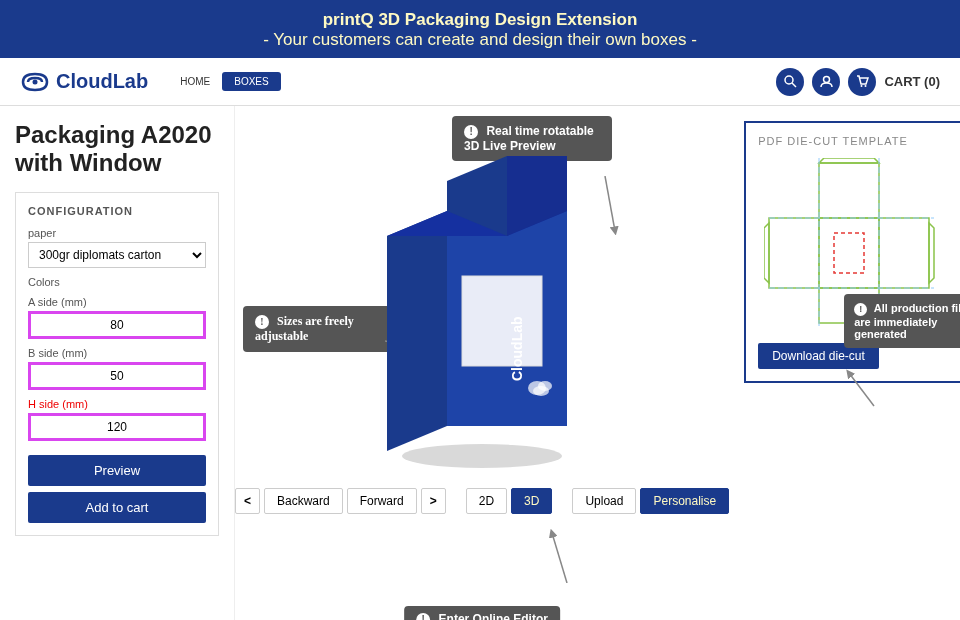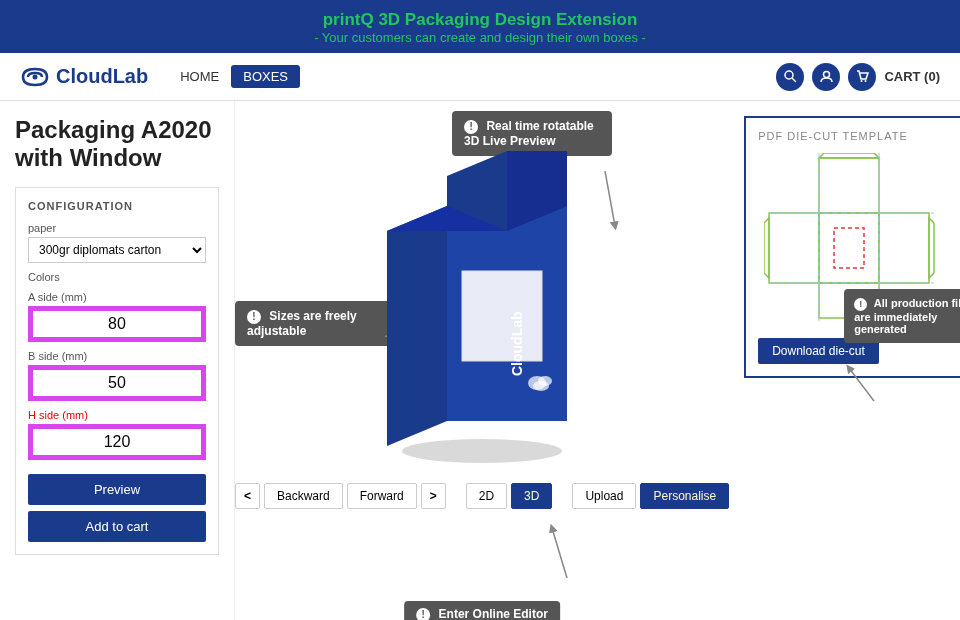--- a/index.html
+++ b/index.html
@@ -1,26 +1,26 @@
 <!DOCTYPE html>
 <html><head>
   <meta charset="utf-8">
   <style>
     * { box-sizing: border-box; margin: 0; padding: 0; }
     body { font-family: Arial, sans-serif; background: #f5f5f5; width: 960px; height: 620px; overflow: hidden; }
 
     
     .top-banner {
       background: #1a3a8c;
-      color: #22c55e;
+      color: #fef9c3;
       text-align: center;
       padding: 10px 0 8px;
     }
     .top-banner .title { font-size: 17px; font-weight: bold; }
-    .top-banner .subtitle { font-size: 13px; }
+    .top-banner .subtitle { font-size: 17px; }
 
     
     .nav {
       background: white;
       display: flex;
       align-items: center;
       padding: 8px 20px;
       border-bottom: 1px solid #ddd;
       height: 48px;
     }
@@ -29,21 +29,21 @@
       align-items: center;
       gap: 6px;
       font-size: 20px;
       font-weight: bold;
       color: #1a3a8c;
       margin-right: 20px;
     }
     .nav-links { display: flex; gap: 0; align-items: center; }
     .nav-link {
       padding: 4px 12px;
-      font-size: 13px;
+      font-size: 10px;
       color: #333;
       cursor: pointer;
       border: none;
       background: none;
     }
     .nav-link.active {
       background: #1a3a8c;
       color: white;
       border-radius: 3px;
     }
@@ -104,22 +104,22 @@
       width: 100%;
       padding: 4px 6px;
       font-size: 12px;
       border: 1px solid #ccc;
       background: white;
       cursor: pointer;
     }
     .form-input {
       width: 100%;
       padding: 4px 6px;
-      font-size: 16px;
-      border: 5px solid #d946ef;
+      font-size: 12px;
+      border: 3px solid #d946ef;
       text-align: center;
     }
     .btn-primary {
       width: 100%;
       padding: 8px;
       background: #1a3a8c;
       color: white;
       border: none;
       font-size: 13px;
       cursor: pointer;
@@ -382,21 +382,21 @@
 
       <svg class="arrow-line" style="top:70px;left:330px;width:80px;height:60px;">
         <defs>
             <marker id="ah1" markerWidth="6" markerHeight="6" refX="3" refY="3" orient="auto">
               <path d="M0,0 L6,3 L0,6 Z" fill="#888"></path>
             </marker>
           </defs>
         <line x1="40" y1="0" x2="50" y2="55" stroke="#888" stroke-width="1.5" marker-end="url(#ah1)"></line>
       </svg>
 
-      <div class="callout" style="top:200px; left:0px;">
+      <div class="callout" style="top:200px; left:8px;font-family:Liberation Serif, serif;">
         <span>Sizes are freely adjustable</span>
       </div>
 
       <svg class="arrow-line" style="top:225px;left:150px;width:90px;height:40px;">
         <defs>
             <marker id="ah2" markerWidth="6" markerHeight="6" refX="3" refY="3" orient="auto">
               <path d="M0,0 L6,3 L0,6 Z" fill="#888"></path>
             </marker>
           </defs>
         <line x1="0" y1="10" x2="80" y2="25" stroke="#888" stroke-width="1.5" marker-end="url(#ah2)"></line>

